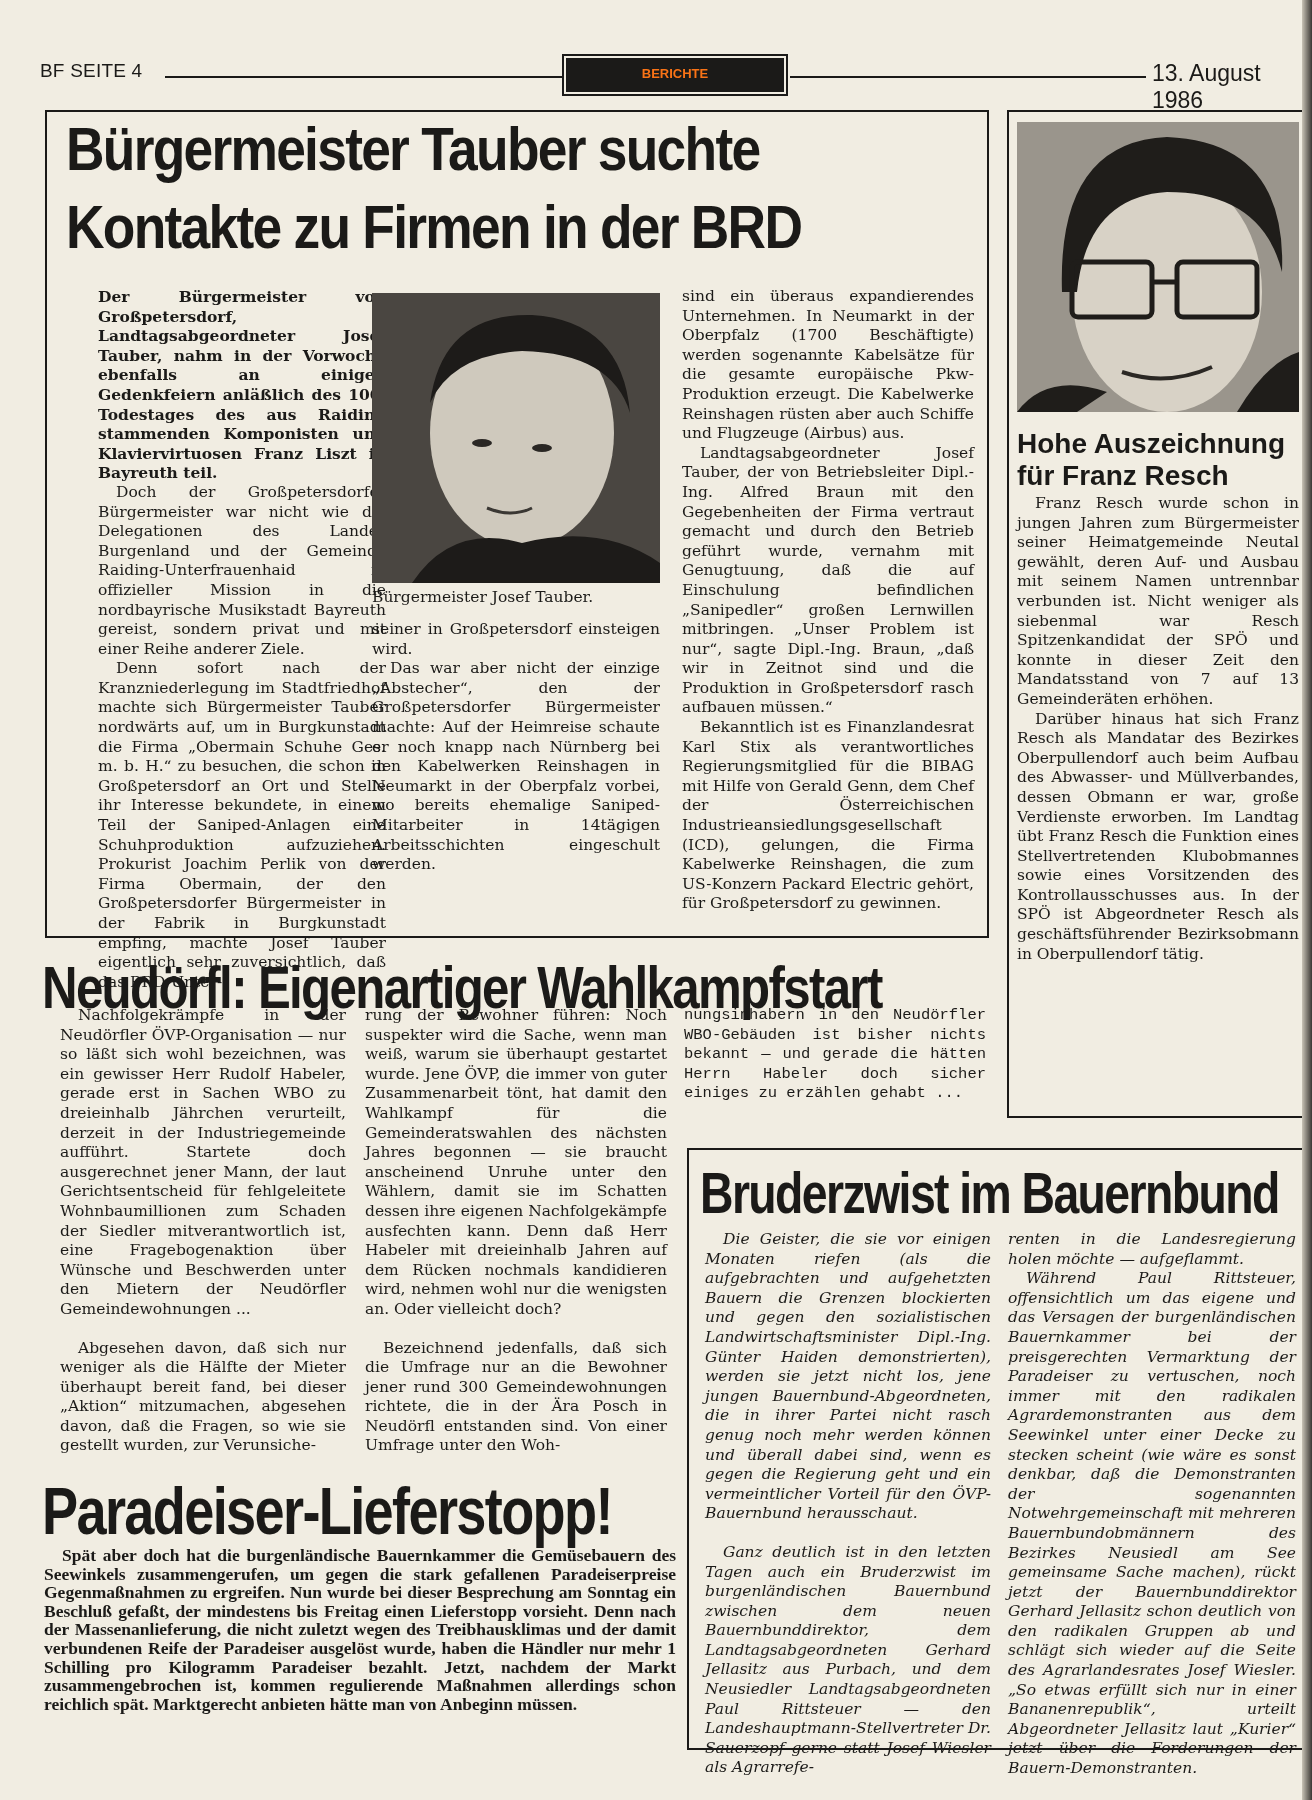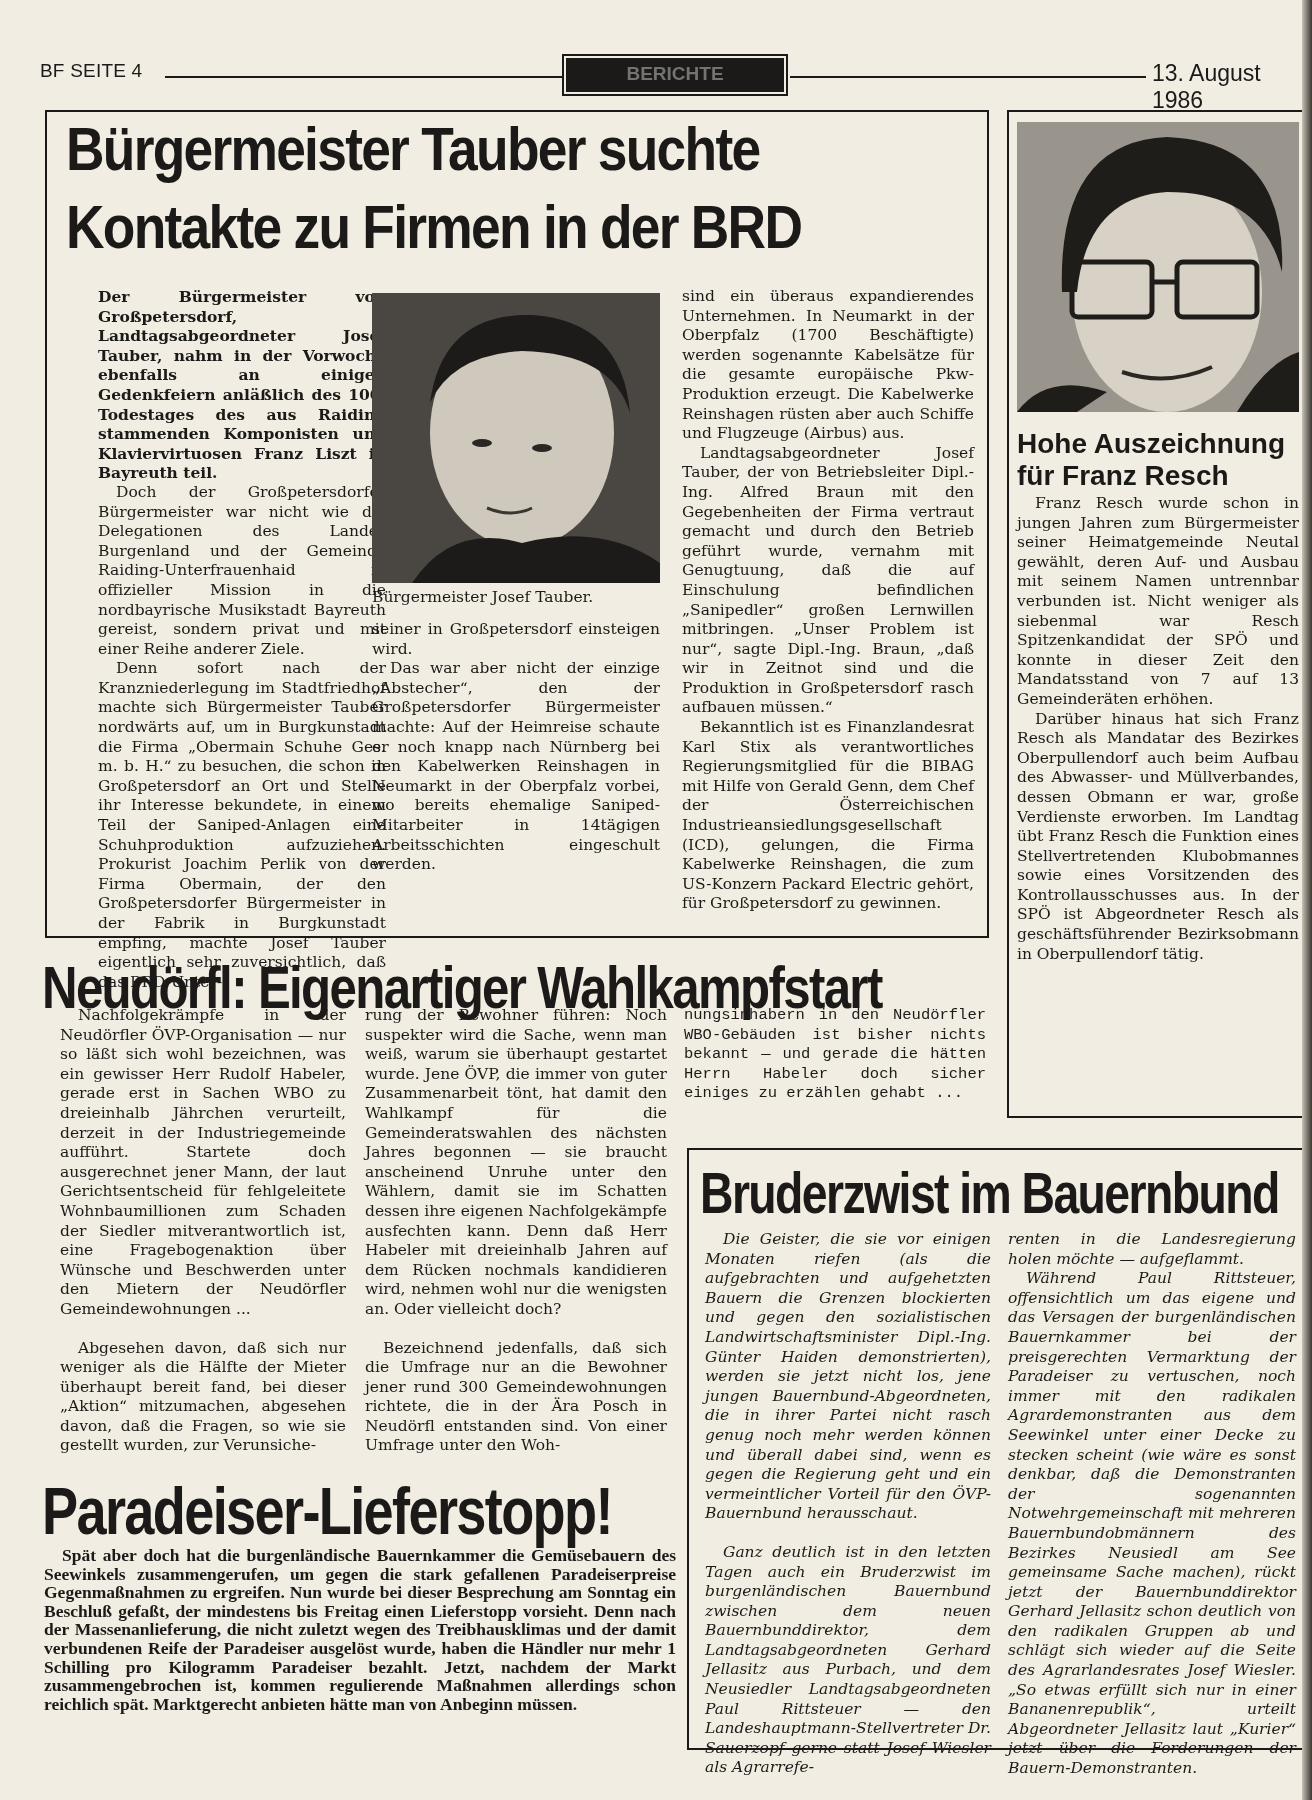--- a/index.html
+++ b/index.html
@@ -2,21 +2,21 @@
 <html><head>
 <meta charset="utf-8">
 <style>
   html,body{margin:0;padding:0;}
   body{width:1312px;height:1800px;background:#f1ede2;position:relative;overflow:hidden;color:#1b1a18;font-family:"DejaVu Serif",serif;}
   .abs{position:absolute;}
   
   .hdr-left{left:40px;top:60px;font-family:"Liberation Sans",sans-serif;font-size:19px;letter-spacing:0.2px;}
   .hdr-right{right:0px;top:60px;font-family:"Liberation Sans",sans-serif;font-size:23px;}
   .hdr-line{height:2px;background:#1b1a18;top:76px;}
-  .hdr-badge{left:566px;top:58px;width:218px;height:34px;border:3px double #1b1a18;box-sizing:border-box;background:#1b1a18;color:#737373;font-family:"Liberation Sans",sans-serif;font-weight:bold;font-size:19px;text-align:center;line-height:26px;outline:2px solid #1b1a18;outline-offset:2px;}
+  .hdr-badge{left:566px;top:58px;width:218px;height:34px;border:3px double #1b1a18;box-sizing:border-box;background:#1b1a18;color:#f97316;font-family:"Liberation Sans",sans-serif;font-weight:bold;font-size:13px;text-align:center;line-height:26px;outline:2px solid #1b1a18;outline-offset:2px;}
   
   .box{border:2px solid #1b1a18;box-sizing:border-box;}
   .headline{font-family:"Liberation Sans",sans-serif;font-weight:bold;letter-spacing:-2px;transform-origin:left top;line-height:1;white-space:nowrap;}
   .col{font-size:15.5px;line-height:19.6px;text-align:justify;hyphens:manual;}
   .col p{margin:0;text-indent:18px;}
   .lead{font-weight:bold;}
   .italic{font-style:italic;}
   .photo{background:#3a3733;overflow:hidden;}
   .caption{font-weight:normal;font-size:15.5px;}
   .sub-head{font-family:"Liberation Sans",sans-serif;font-weight:bold;font-size:28px;line-height:32px;}

